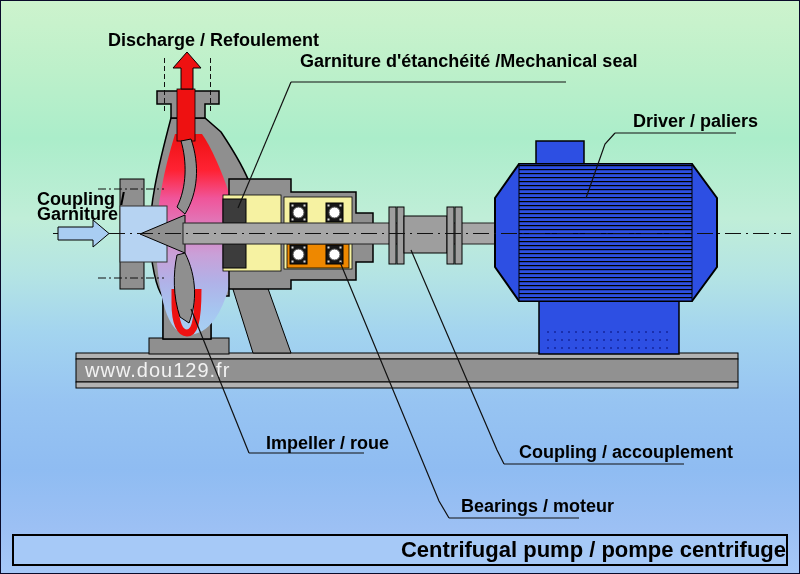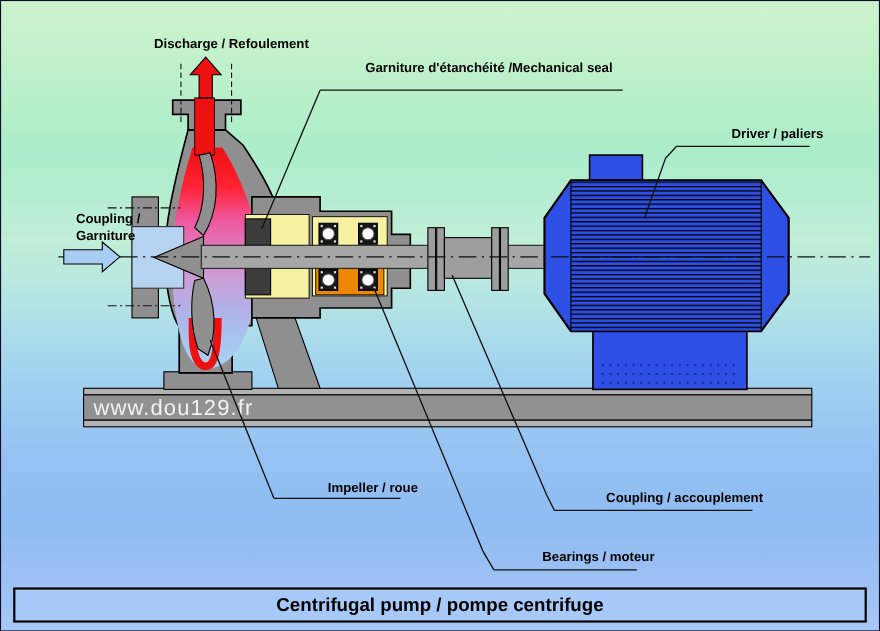--- a/index.html
+++ b/index.html
@@ -10,28 +10,28 @@
     overflow:hidden;
     font-family:"Liberation Sans", sans-serif;
     background:linear-gradient(180deg,
       #cdf3cd 0%, #bdf0ca 12%, #abedca 24%, #c0eed8 38%,
       #b4e4e4 48%, #a3d4ef 58%, #97c4f2 70%, #8fbcf2 82%,
       #9cc0f4 92%, #a6c8f8 100%);
   }
   #drawing{position:absolute;left:0;top:0;}
   .lbl{
     position:absolute;
-    font-size:12px;font-weight:bold;color:#000;
-    white-space:nowrap;line-height:15px;margin-left:32px;
+    font-size:18px;font-weight:bold;color:#000;
+    white-space:nowrap;line-height:15px;
   }
   #title-bar{
     position:absolute;left:11px;top:533px;width:772px;height:28px;
     border:2px solid #000;background:#a6c9f7;
-    text-align:center;line-height:28px;
-    font-size:17px;font-weight:bold;color:#000;
+    text-align:right;line-height:28px;
+    font-size:22px;font-weight:bold;color:#000;
   }
 </style>
 </head>
 <body>
 
 <div id="canvas">
 
   <svg id="drawing" width="798" height="572" viewBox="0 0 798 572">
     <defs>
       <linearGradient id="voluteGrad" x1="0" y1="0" x2="0" y2="1">

